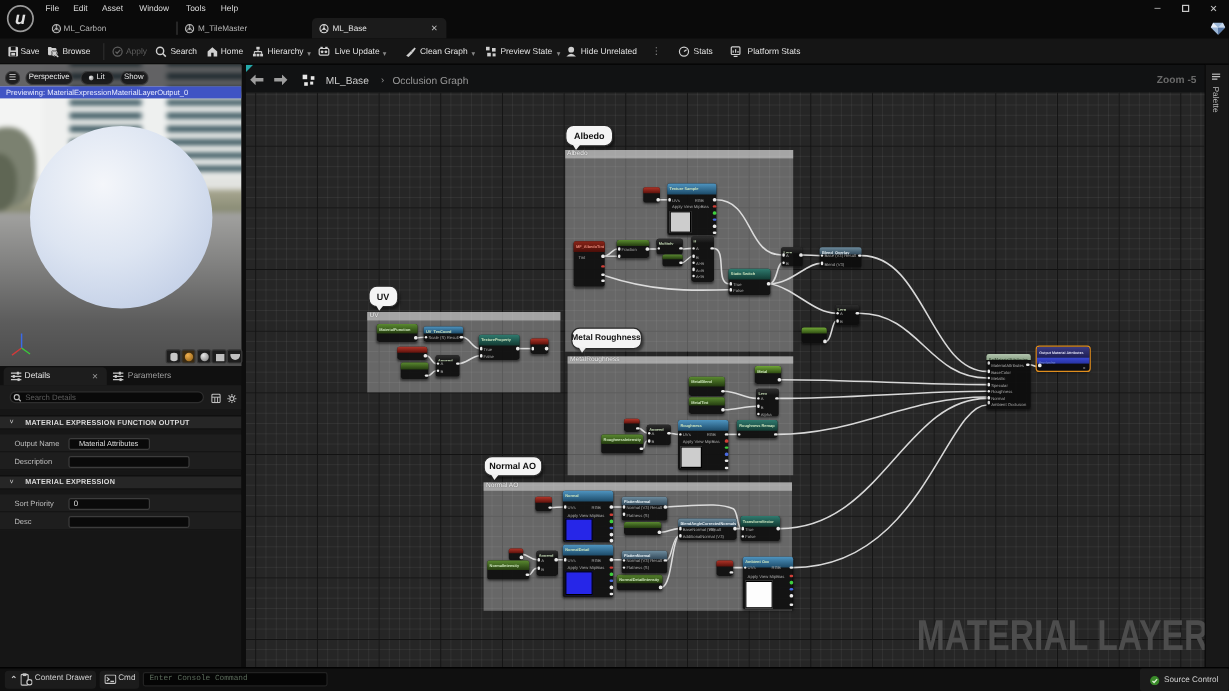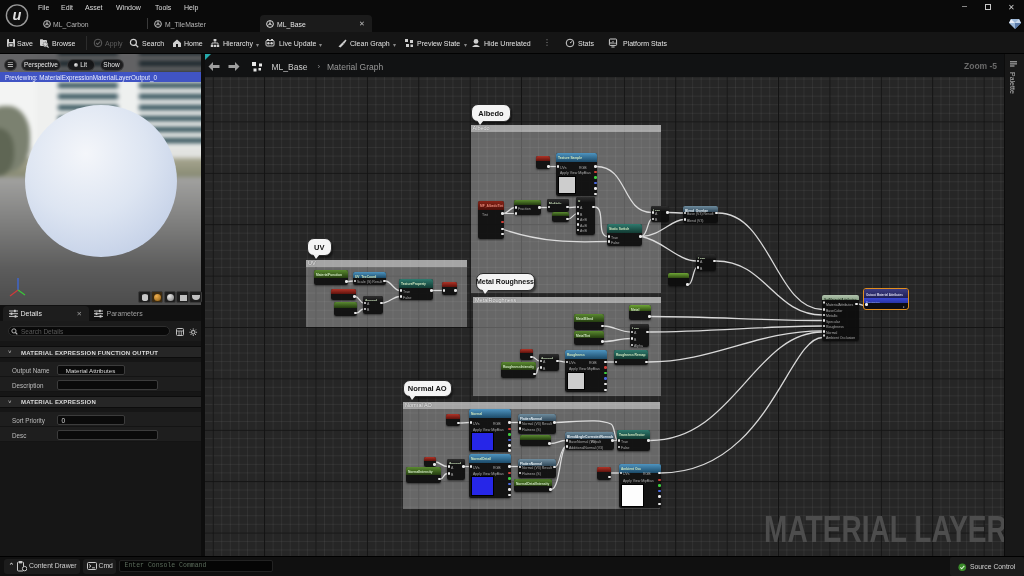--- a/index.html
+++ b/index.html
@@ -159,21 +159,21 @@
       <path d="M7 0 L11.5 4.5 L7 9 L7 6 L0.5 6 L0.5 3 L7 3 Z" fill="#9e9e9e"></path>
     </svg>
 <svg class="abs" style="left:252px;top:61.5px" width="11" height="10" viewBox="0 0 11 10">
 <rect x="0" y="0" width="4" height="4" fill="#e8e8e8"></rect>
       <rect x="7" y="1.5" width="3" height="3" fill="#e8e8e8"></rect>
 <rect x="1.5" y="6.5" width="3" height="3" fill="#e8e8e8"></rect>
       <rect x="6.5" y="6" width="2.5" height="2.5" fill="#e8e8e8"></rect>
 </svg>
 <span class="tx" style="left:271.5px;top:62px;font-size:8.5px;color:#cdcdcd">ML_Base</span>
 <span class="tx" style="left:317.5px;top:62px;font-size:8px;color:#8a8a8a">›</span>
-<span class="tx" style="left:327px;top:62px;font-size:8.5px;color:#989898">Material Graph</span>
+<span class="tx" style="left:327px;top:62px;font-size:8.5px;color:#989898">Occlusion Graph</span>
 <span class="tx" style="left:964px;top:61px;font-size:8.5px;color:#6a6a6a;font-weight:bold">Zoom -5</span>
 <div style="position:absolute;left:205px;top:77px;width:799px;height:479px;background:#262626;background-image:linear-gradient(#121212 1px,transparent 1px),linear-gradient(90deg,#121212 1px,transparent 1px),linear-gradient(rgba(255,255,255,.055) 1px,transparent 1px),linear-gradient(90deg,rgba(255,255,255,.055) 1px,transparent 1px);background-size:51.4px 51.4px,51.4px 51.4px,8.567px 8.567px,8.567px 8.567px;background-position:0 44.4px,7.7px 0,1.56px 1.56px,7.7px 7.7px;"></div>
 <span class="tx" style="left:764px;top:509px;font-size:36px;font-weight:bold;color:#4d4d4d;transform:scale(.78,1);transform-origin:0 0">MATERIAL LAYER</span>
 <div style="position:absolute;left:1004px;top:54px;width:20px;height:502px;background:#181818;border-left:1px solid #0c0c0c;"></div>
 <svg class="abs" style="left:1010px;top:61px" width="7" height="6" viewBox="0 0 7 6">
 <path d="M0 0.8 L7 0.8 M0 2.9 L7 2.9 M0 5 L4.5 5" stroke="#c2c2c2" stroke-width="1"></path>
     </svg>
 <span class="tx" style="left:1009px;top:72px;font-size:7px;color:#b8b8b8;writing-mode:vertical-rl">Palette</span>
 <div class="cbox" style="left:470.5px;top:125px;width:190.5px;height:168px">
       <div class="chdr">Albedo</div>

